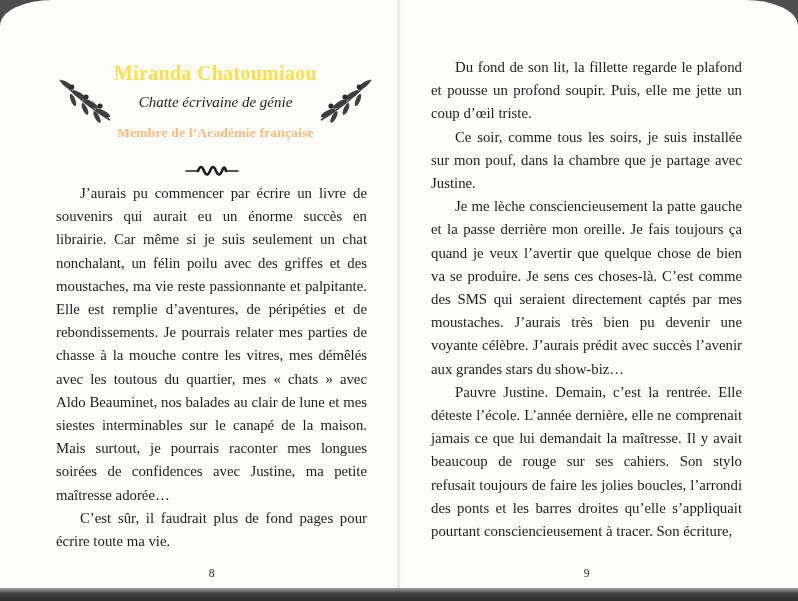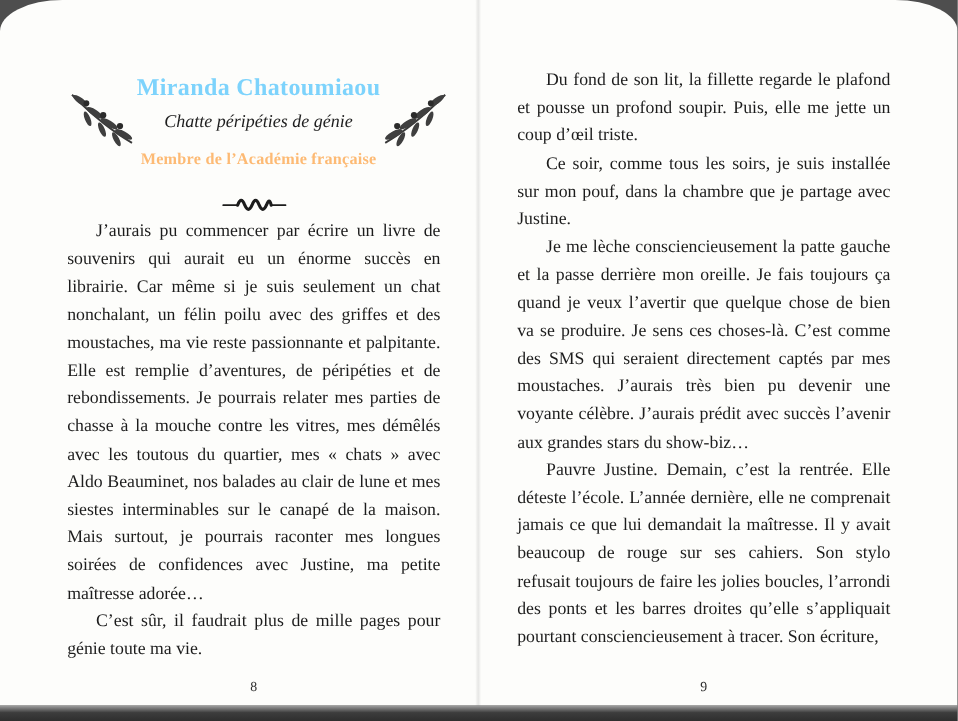--- a/index.html
+++ b/index.html
@@ -48,21 +48,21 @@
   .header {
     display: flex;
     align-items: center;
     justify-content: space-between;
   }
   .header-text { text-align: center; flex: 1; }
   .title {
     font-size: 20px;
     font-weight: bold;
     letter-spacing: 0.3px;
-    color: #7dd3fc;
+    color: #fde047;
     white-space: nowrap;
   }
   .subtitle {
     font-style: italic;
     font-size: 15px;
     margin-top: 9px;
     color: #1e1e1e;
   }
   .affiliation {
     font-weight: bold;
@@ -117,21 +117,21 @@
           </g>
           <g fill="#2b2b2b">
             <circle cx="14" cy="32" r="2.6"></circle>
             <circle cx="28" cy="23" r="2.6"></circle>
             <circle cx="42" cy="13" r="2.4"></circle>
           </g>
         </svg>
       </span>
       <div class="header-text">
         <div class="title">Miranda Chatoumiaou</div>
-        <div class="subtitle">Chatte péripéties de génie</div>
+        <div class="subtitle">Chatte écrivaine de génie</div>
         <div class="affiliation">Membre de l’Académie française</div>
       </div>
       <span class="branch">
         <svg width="58" height="52" viewBox="0 0 58 52" aria-hidden="true">
           <path d="M4,46 C18,38 34,26 54,6" fill="none" stroke="#3a3a3a" stroke-width="1.6"></path>
           <g fill="#3f3f3f">
             <ellipse cx="11" cy="39" rx="8" ry="2.6" transform="rotate(-28 11 39)"></ellipse>
             <ellipse cx="17" cy="43" rx="6.5" ry="2.3" transform="rotate(-62 17 43)"></ellipse>
             <ellipse cx="23" cy="30" rx="8" ry="2.6" transform="rotate(-31 23 30)"></ellipse>
             <ellipse cx="29" cy="35" rx="6.5" ry="2.3" transform="rotate(-66 29 35)"></ellipse>
@@ -150,21 +150,21 @@
 
     <div class="ornament-row">
       <svg width="54" height="16" viewBox="0 0 54 16" aria-hidden="true">
         <path d="M1,9 H13 M41,9 H53" fill="none" stroke="#1c1c1c" stroke-width="1.4" stroke-linecap="round"></path>
         <path d="M13,9 Q16,1 19,9 Q22,16 25,9 Q28,1 31,9 Q34,16 37,9 Q39.5,2 41,9" fill="none" stroke="#1c1c1c" stroke-width="2.6" stroke-linecap="round"></path>
       </svg>
     </div>
 
     <div class="body-text">
       <p class="para">J’aurais pu commencer par écrire un livre de souvenirs qui aurait eu un énorme succès en librairie. Car même si je suis seulement un chat nonchalant, un félin poilu avec des griffes et des moustaches, ma vie reste passionnante et palpitante. Elle est remplie d’aventures, de péripéties et de rebondissements. Je pourrais relater mes parties de chasse à la mouche contre les vitres, mes démêlés avec les toutous du quartier, mes « chats » avec Aldo Beauminet, nos balades au clair de lune et mes siestes interminables sur le canapé de la maison. Mais surtout, je pourrais raconter mes longues soirées de confidences avec Justine, ma petite maîtresse adorée…</p>
-      <p class="para">C’est sûr, il faudrait plus de mille pages pour génie toute ma vie.</p>
+      <p class="para">C’est sûr, il faudrait plus de fond pages pour écrire toute ma vie.</p>
     </div>
   </div>
 
   <div class="page-right">
     <div class="body-text" style="margin-top:0">
       <p class="para">Du fond de son lit, la fillette regarde le plafond et pousse un profond soupir. Puis, elle me jette un coup d’œil triste.</p>
       <p class="para">Ce soir, comme tous les soirs, je suis installée sur mon pouf, dans la chambre que je partage avec Justine.</p>
       <p class="para">Je me lèche consciencieusement la patte gauche et la passe derrière mon oreille. Je fais toujours ça quand je veux l’avertir que quelque chose de bien va se produire. Je sens ces choses-là. C’est comme des SMS qui seraient directement captés par mes moustaches. J’aurais très bien pu devenir une voyante célèbre. J’aurais prédit avec succès l’avenir aux grandes stars du show-biz…</p>
       <p class="para">Pauvre Justine. Demain, c’est la rentrée. Elle déteste l’école. L’année dernière, elle ne comprenait jamais ce que lui demandait la maîtresse. Il y avait beaucoup de rouge sur ses cahiers. Son stylo refusait toujours de faire les jolies boucles, l’arrondi des ponts et les barres droites qu’elle s’appliquait pourtant consciencieusement à tracer. Son écriture,</p>
     </div>

